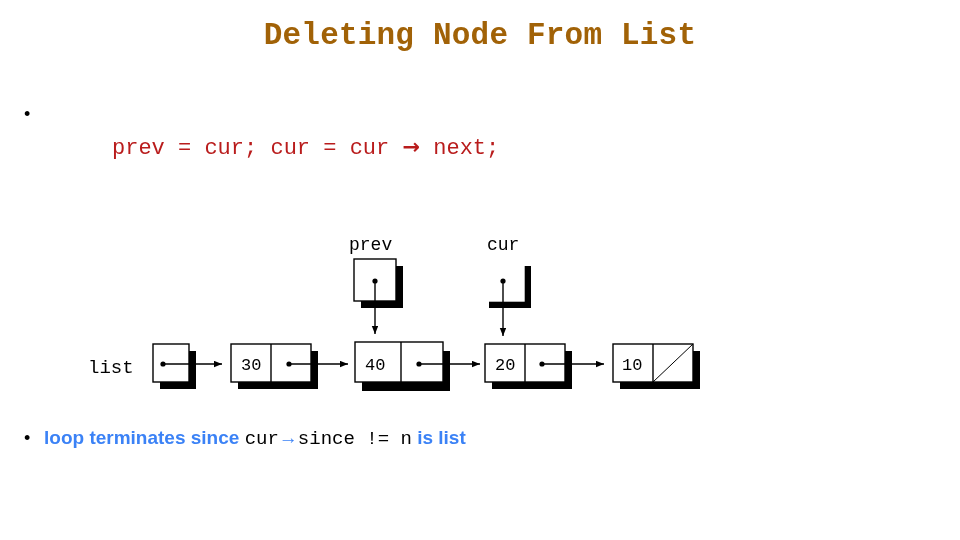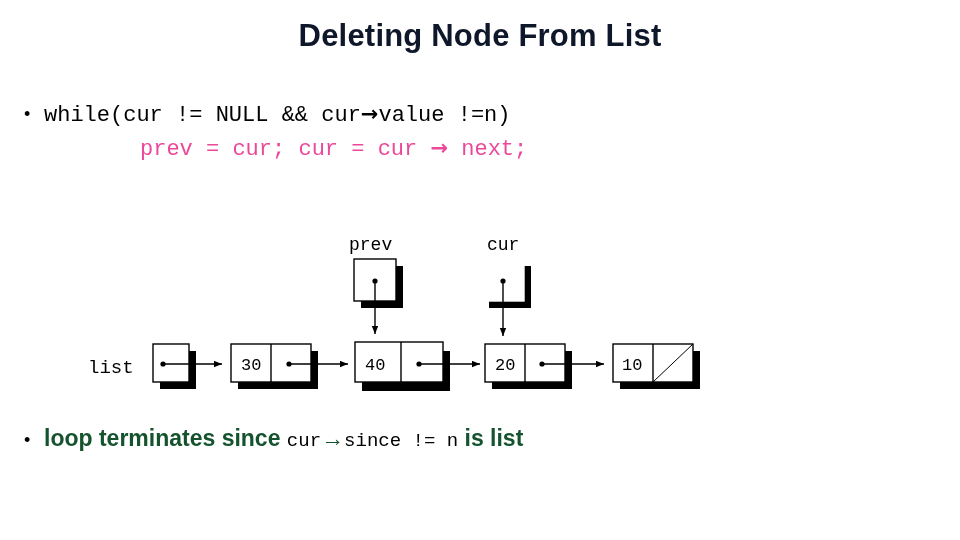--- a/index.html
+++ b/index.html
@@ -15,25 +15,25 @@
     position: relative;
   }
 
   
   #slide-title {
     position: absolute;
     left: 0;
     top: 18px;
     width: 960px;
     text-align: center;
-    font-family: Liberation Sans, sans-serif;
+    font-family: Liberation Mono, monospace;
     font-size: 31px;
     font-weight: bold;
     letter-spacing: 0.2px;
-    color: #0f172a;
+    color: #a16207;
   }
 
   
   #code-bullet {
     position: absolute;
     left: 24px;
     top: 98px;
     width: 700px;
   }
   .bullet-row {
@@ -48,26 +48,26 @@
   .bullet-dot {
     font-family: "Liberation Sans", sans-serif;
     font-size: 18px;
     line-height: 33px;
     width: 20px;
     flex: 0 0 20px;
     text-align: left;
     color: #000;
   }
   .code-line-2 {
-    margin-left: 116px;
+    margin-left: 88px;
     font-family: "Liberation Mono", "DejaVu Sans Mono", monospace;
     font-size: 22px;
     line-height: 33px;
     white-space: pre;
-    color: #ec4899;
+    color: #b91c1c;
   }
   .arrow-glyph {
     font-family: "DejaVu Sans", sans-serif;
     font-weight: bold;
     font-size: 21px;
   }
 
   
   #diagram {
     position: absolute;
@@ -84,43 +84,42 @@
     left: 24px;
     top: 424px;
     display: flex;
     align-items: baseline;
   }
   #bottom-bullet .bullet-dot {
     line-height: 28px;
   }
   .txt-sans {
     font-family: "Liberation Sans", sans-serif;
-    font-size: 23px;
+    font-size: 19px;
     font-weight: bold;
-    color: #14532d;
+    color: #3b82f6;
     line-height: 28px;
     white-space: pre;
   }
   .txt-mono {
     font-family: "Liberation Mono", "DejaVu Sans Mono", monospace;
     font-size: 19px;
     color: #000;
     line-height: 28px;
     white-space: pre;
   }
 </style>
 </head>
 <body>
 
 <div id="slide-title">Deleting Node From List</div>
 
 <div id="code-bullet">
   <div class="bullet-row">
     <span class="bullet-dot">•</span>
-    <span><span>while(cur != NULL &amp;&amp; cur</span><span class="arrow-glyph">→</span><span>value !=n)</span></span>
   </div>
   <div class="code-line-2"><span>prev = cur; cur = cur </span><span class="arrow-glyph">→</span><span> next;</span></div>
 </div>
 
 <svg id="diagram" width="960" height="540" viewBox="0 0 960 540">
 
   <defs>
     <marker id="ah" markerWidth="9" markerHeight="9" refX="8" refY="3.2" orient="auto" markerUnits="userSpaceOnUse">
       <path d="M0,0 L8,3.2 L0,6.4 z" fill="#000"></path>
     </marker>

